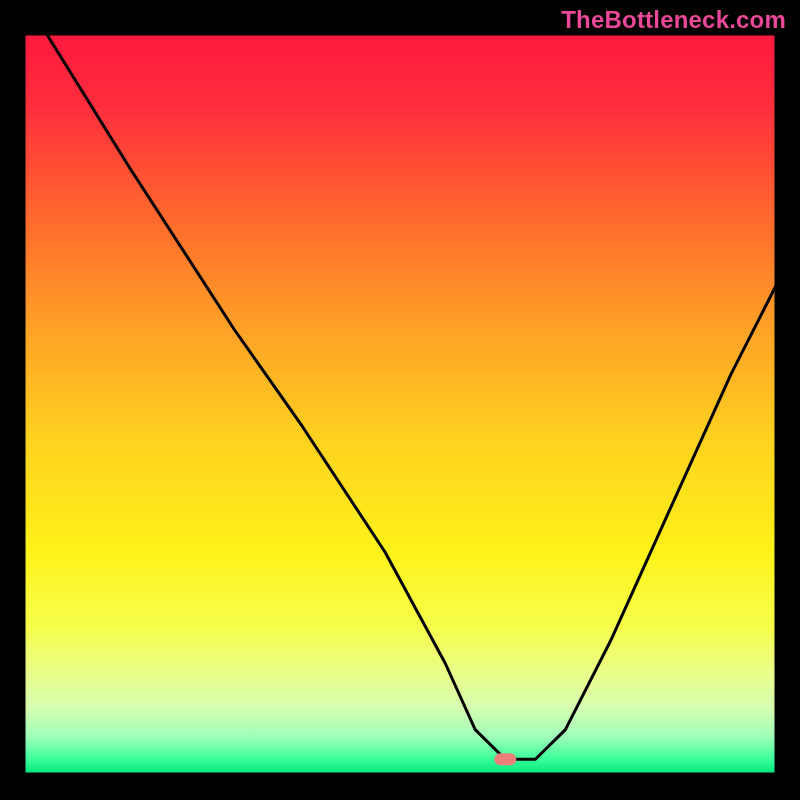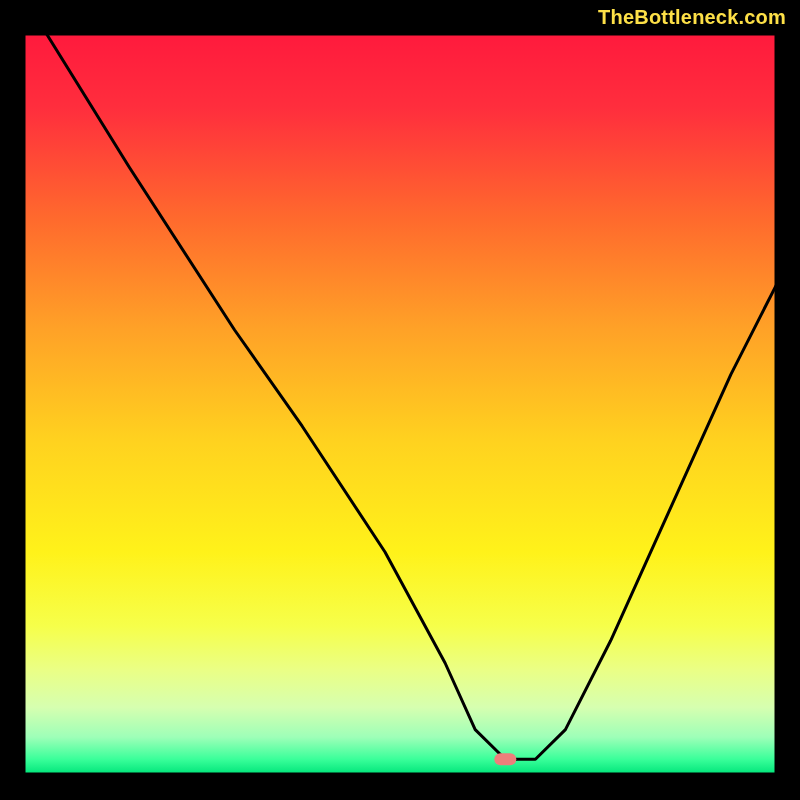--- a/index.html
+++ b/index.html
@@ -12,23 +12,23 @@
   .stage {
     position: relative;
     width: 800px;
     height: 800px;
   }
   .watermark {
     position: absolute;
     top: 6px;
     right: 14px;
     font-family: Arial, Helvetica, sans-serif;
-    font-size: 20px;
+    font-size: 24px;
     font-weight: 600;
-    color: #fde047;
+    color: #ec4899;
     letter-spacing: 0.2px;
     user-select: none;
   }
   svg.plot {
     position: absolute;
     top: 0;
     left: 0;
   }
 </style>
 </head>

